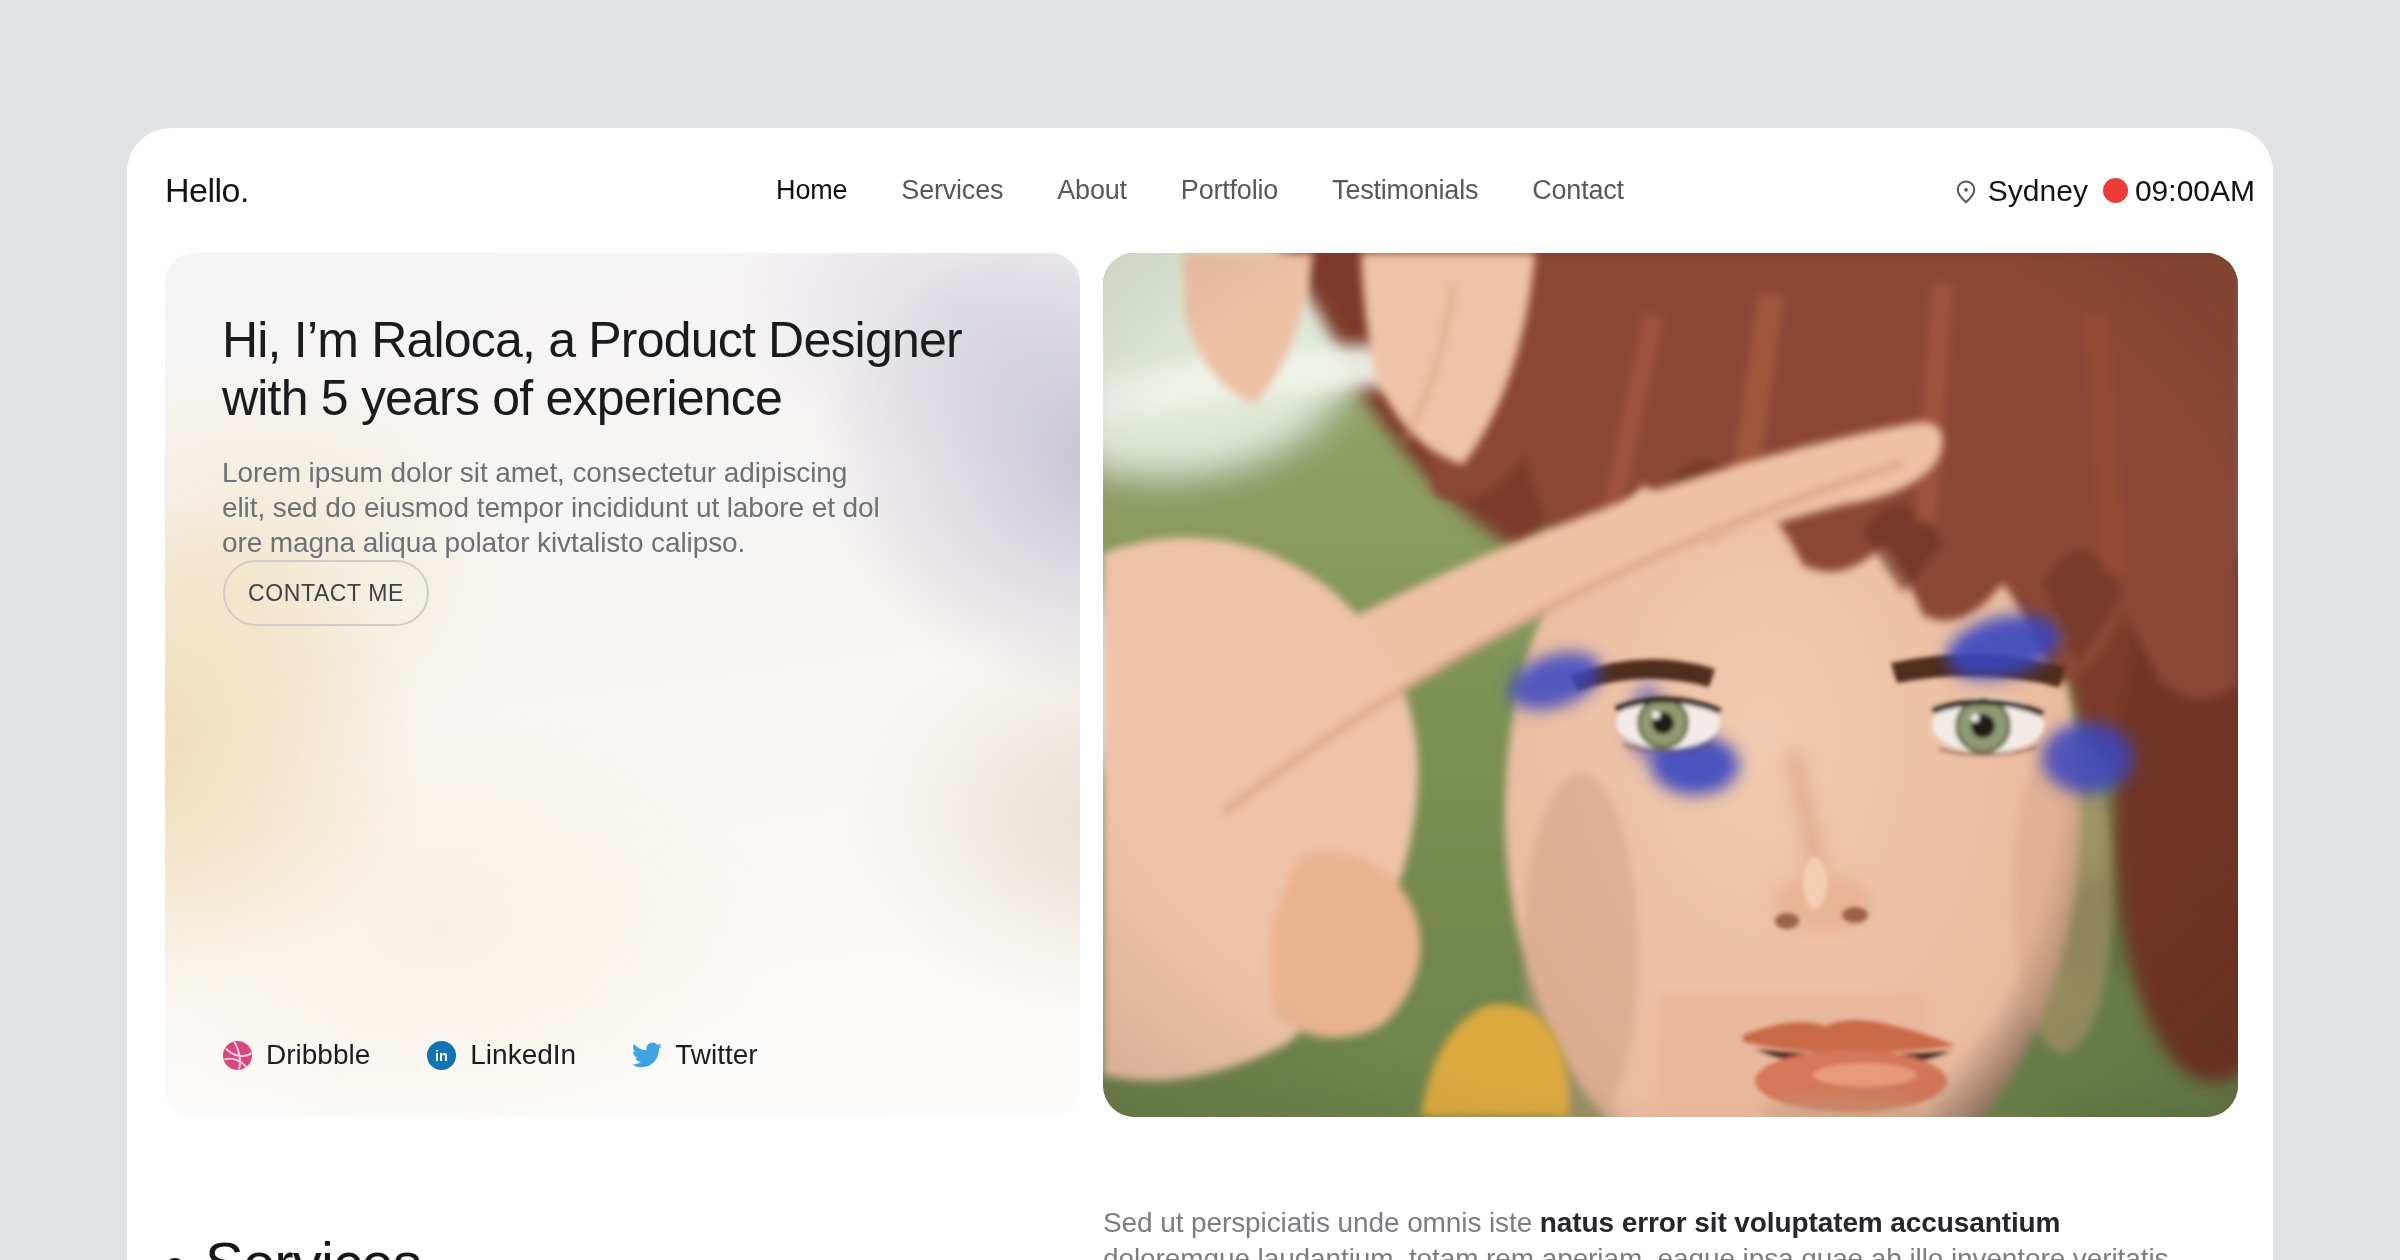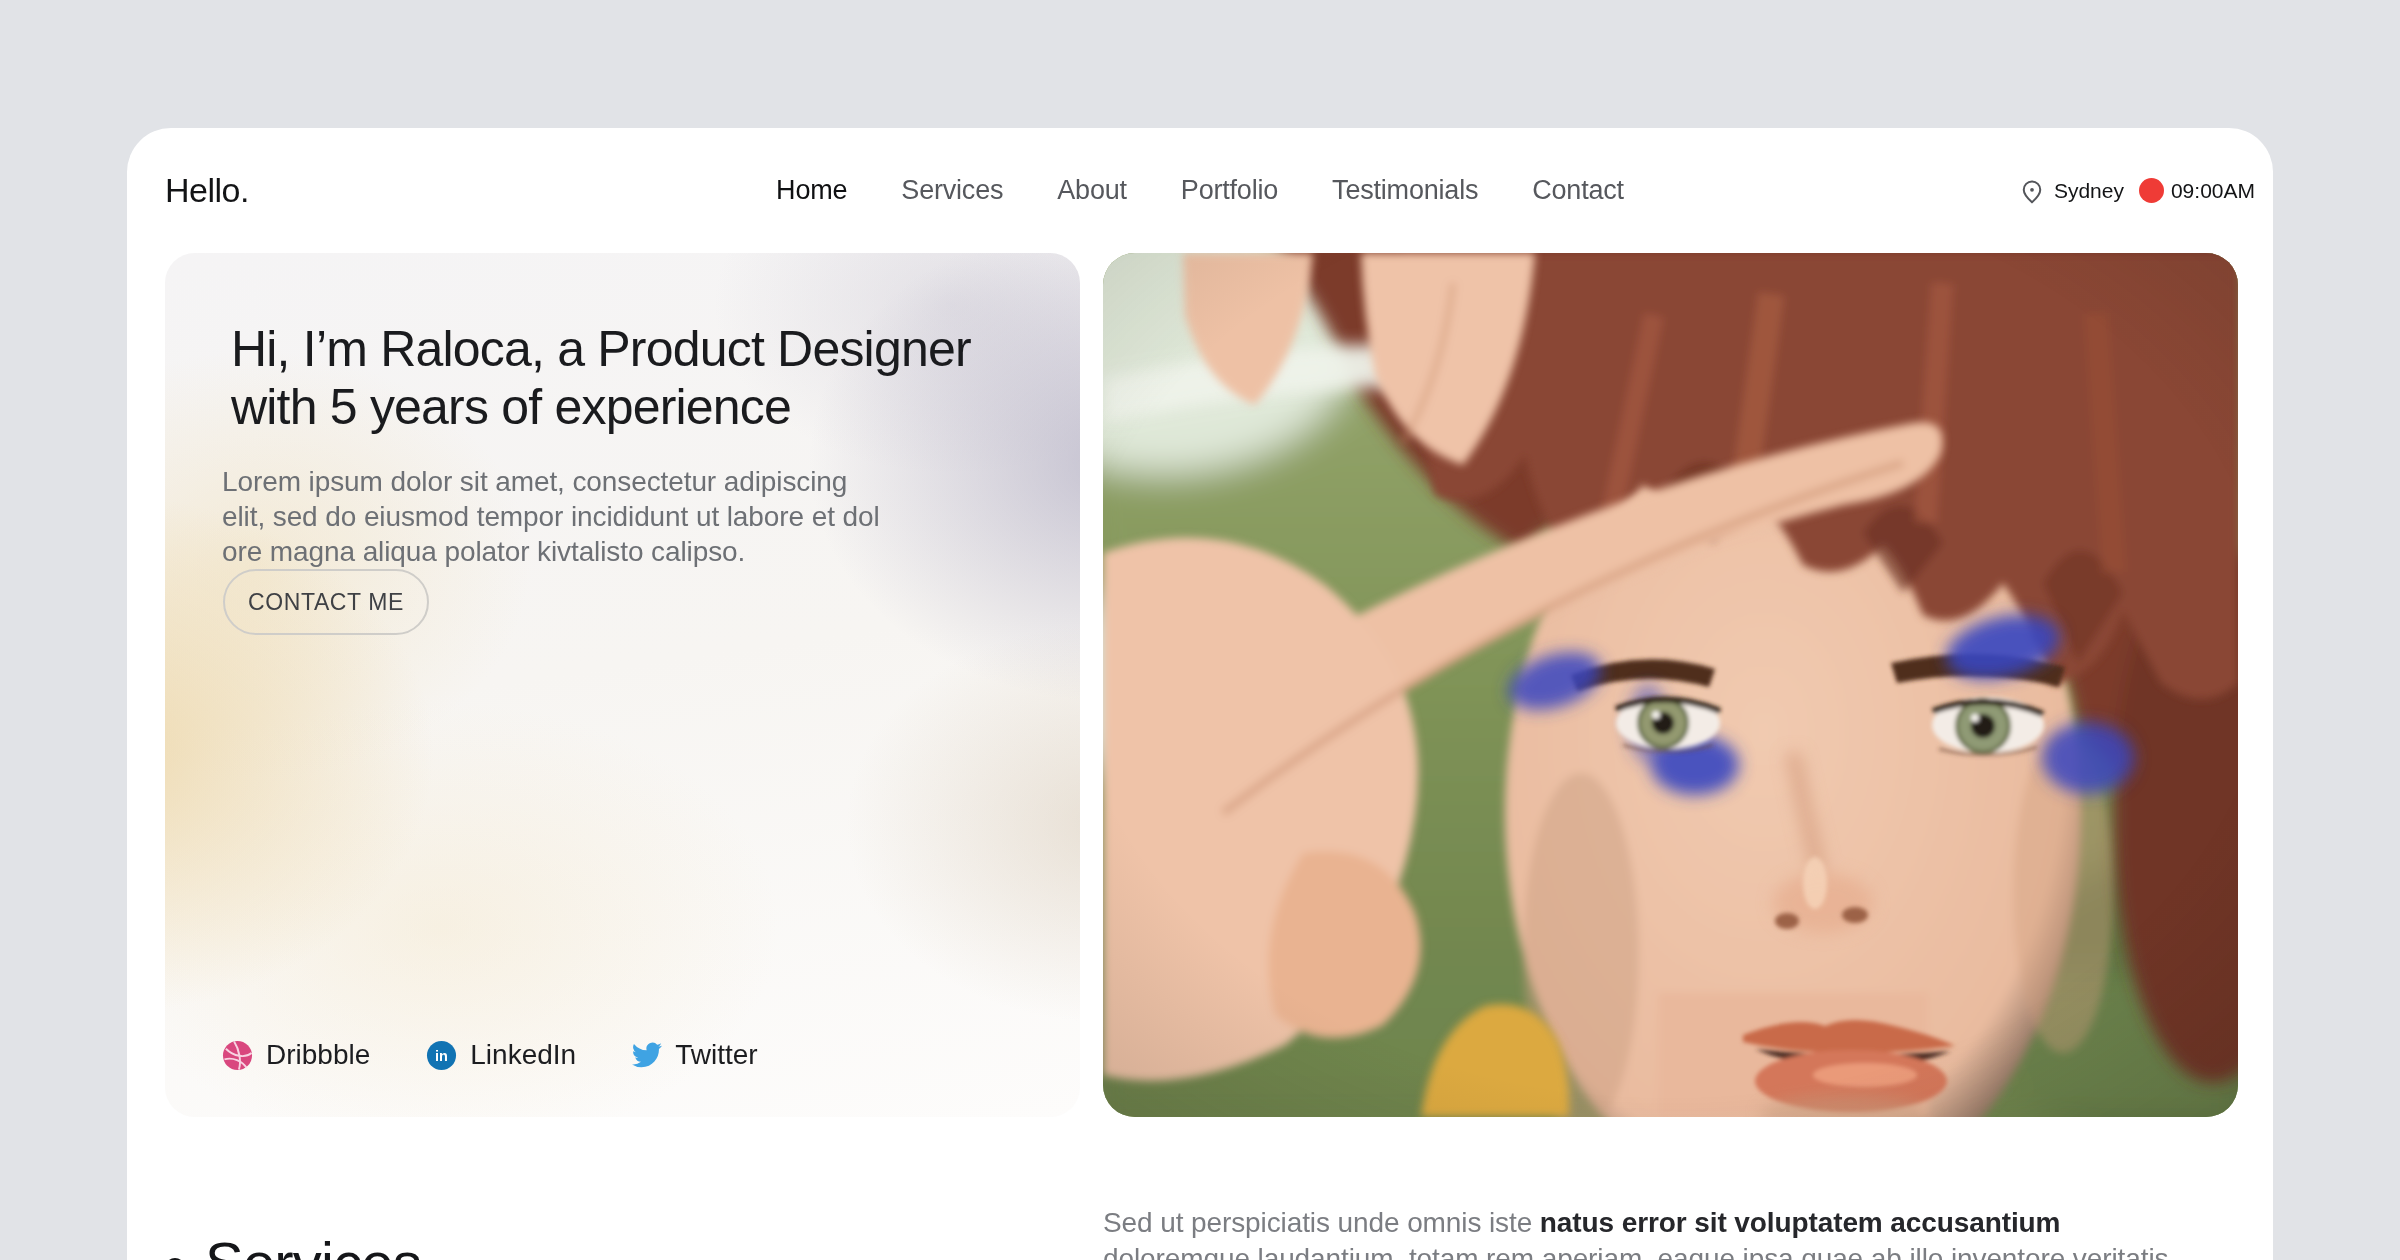--- a/index.html
+++ b/index.html
@@ -12,38 +12,38 @@
   .card{
     position:absolute;left:127px;top:128px;width:2146px;height:1500px;
     background:#ffffff;border-radius:44px;
   }
   
   .header{height:125px;display:flex;align-items:center;padding:0 18px 0 38px;position:relative;}
   .logo{font-size:34px;font-weight:500;color:#131416;letter-spacing:-0.5px;cursor:pointer;}
   .nav{position:absolute;left:50%;transform:translateX(-50%);display:flex;gap:54px;align-items:center;}
   .nav a{font-size:27px;color:#56585d;text-decoration:none;letter-spacing:-0.2px;cursor:pointer;}
   .nav a.active{color:#0f1012;font-weight:500;}
-  .loc{margin-left:auto;display:flex;align-items:center;gap:7px;font-size:21px;color:#131416;font-weight:500;}
+  .loc{margin-left:auto;display:flex;align-items:center;gap:7px;font-size:30px;color:#131416;font-weight:500;}
   .loc .pin{width:30px;height:30px;display:block;}
   .dot{width:25px;height:25px;border-radius:50%;background:#ef3b36;margin-left:8px;}
   
   .hero{display:flex;gap:23px;padding:0 35px 0 38px;height:864px;}
   .panel{
     width:915px;flex:none;border-radius:30px;position:relative;
     padding:58px 0 0 57px;box-sizing:border-box;overflow:hidden;
     background:
       radial-gradient(48% 40% at 104% 24%, rgba(164,160,186,0.60), rgba(164,160,186,0) 70%),
       radial-gradient(40% 30% at 86% 6%,  rgba(196,192,206,0.38), rgba(196,192,206,0) 65%),
       radial-gradient(42% 34% at 103% 66%, rgba(203,184,158,0.38), rgba(203,184,158,0) 68%),
       radial-gradient(52% 44% at -6% 58%, rgba(236,211,158,0.78), rgba(236,211,158,0) 68%),
       radial-gradient(46% 38% at 10% 36%, rgba(240,223,184,0.50), rgba(240,223,184,0) 65%),
       radial-gradient(60% 42% at 30% 78%, rgba(243,229,198,0.42), rgba(243,229,198,0) 62%),
       linear-gradient(172deg,#f5f4f5 0%,#f7f5f2 48%,#fdfcfb 100%);
   }
-  h1{margin:9px;font-size:50px;line-height:58px;font-weight:500;color:#1a1b1e;letter-spacing:-0.8px;}
+  h1{margin:0;font-size:50px;line-height:58px;font-weight:500;color:#1a1b1e;letter-spacing:-0.8px;}
   .desc{margin-top:28px;font-size:28px;line-height:35px;color:#6d7075;letter-spacing:-0.1px;}
   .cta{
     margin-left:1px;width:206px;height:66px;border:2px solid #cfcdc9;border-radius:34px;
     background:transparent;font-family:inherit;font-size:23px;letter-spacing:0.6px;color:#3f4145;
     display:flex;align-items:center;justify-content:center;cursor:pointer;
   }
   .socials{position:absolute;left:57px;bottom:46px;display:flex;gap:56px;align-items:center;}
   .social{display:flex;align-items:center;gap:13px;font-size:28px;color:#1c1d20;text-decoration:none;cursor:pointer;}
   .social svg{display:block;}
   

